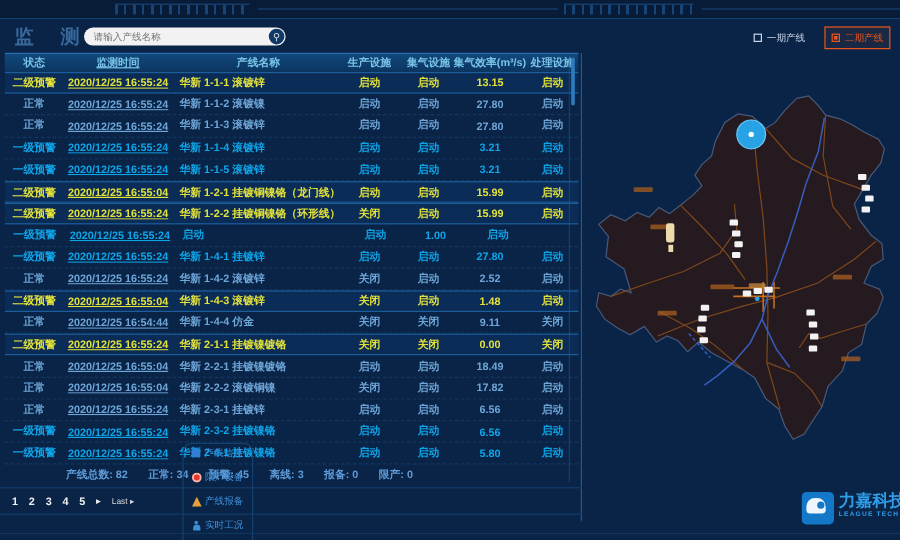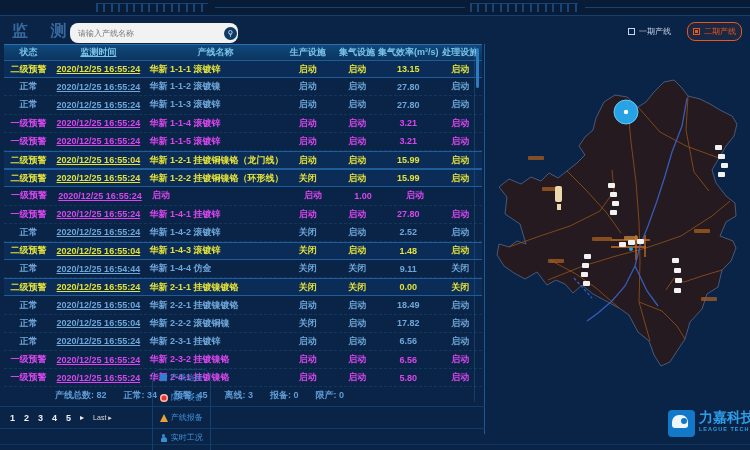--- a/index.html
+++ b/index.html
@@ -9,46 +9,46 @@
 
   
   .topband { position:absolute; left:0; top:0; width:750px; height:16px; background:#081c38; border-bottom:1px solid #15406e; }
   .meander { position:absolute; top:3px; height:9px; opacity:.85;
     background:repeating-linear-gradient(90deg,#1b4d82 0 2px,transparent 2px 7px,#1b4d82 7px 9px,transparent 9px 15px);
     border-top:1px solid #1b4d82; }
   .topline { position:absolute; top:7px; height:1px; background:#1b4d82; opacity:.8; }
 
   
   .page-title { position:absolute; left:12px; top:21px; font-size:16px; font-weight:bold; color:#38699c; letter-spacing:9px; }
-  .searchbox { position:absolute; left:70px; top:23px; width:168px; height:20px; background:#f2f2f2; border-radius:8px; display:flex; align-items:center; }
+  .searchbox { position:absolute; left:70px; top:23px; width:168px; height:15px; background:#f2f2f2; border-radius:8px; display:flex; align-items:center; }
   .searchbox input { flex:1; border:none; outline:none; background:transparent; font-size:8px; color:#444; padding-left:8px; font-family:inherit; }
   .search-btn { width:13px; height:13px; border-radius:50%; background:#0d3a66; margin-right:1px; color:#e8e8e8; font-size:8px; line-height:13px; text-align:center; cursor:pointer; }
   .filters { position:absolute; right:8px; top:22px; display:flex; gap:10px; align-items:center; }
   .filter { display:flex; align-items:center; gap:4px; font-size:8px; color:#c9d6e8; padding:3px 5px; border:1px solid transparent; cursor:pointer; }
   .filter .cb { width:7px; height:7px; border:1px solid currentColor; display:inline-block; position:relative; }
-  .filter.checked { color:#e8571d; border:1px solid #e8571d; border-radius:8px; background:rgba(232,87,29,.08); }
+  .filter.checked { color:#e8571d; border:1px solid #e8571d; border-radius:0; background:rgba(232,87,29,.08); }
   .filter.checked .cb::after { content:""; position:absolute; inset:1px; background:currentColor; }
 
   
   .tablewrap { position:absolute; left:4px; top:44px; width:478px; }
   .thead { display:flex; height:16px; align-items:center; background:linear-gradient(#11487c,#0b355f); border-top:1px solid #2a6fae; }
   .thead .th { font-size:9px; font-weight:bold; color:#79c4e8; text-align:center; }
   .tr { display:flex; height:18.2px; align-items:center; border-bottom:1px dashed #11375f; cursor:pointer; }
   .td,.th { overflow:hidden; white-space:nowrap; }
   .td { font-size:9px; font-weight:bold; text-align:center; }
   .td:nth-child(1),.th:nth-child(1){ width:50px; }
   .td:nth-child(2),.th:nth-child(2){ width:92px;text-decoration:underline; }
   .td:nth-child(3),.th:nth-child(3){ width:146px; }
   .tr .td:nth-child(3){ text-align:left; padding-left:6px; }
   .td:nth-child(4),.th:nth-child(4){ width:42px; }
   .td:nth-child(5),.th:nth-child(5){ width:42px;margin-left:8px; }
   .td:nth-child(6),.th:nth-child(6){ width:62px; }
   .td:nth-child(7),.th:nth-child(7){ width:44px; }
   .lv-n  { color:#6ea6d8; }
-  .lv-w1 { color:#d946ef; }
+  .lv-w1 { color:#0ea5e9; }
   .lv-w2 { color:#e3e23a; background:#0b2c57; border-top:1px solid #1d5e9a; border-bottom:1px solid #1d5e9a; }
 
   .vline { position:absolute; background:#1c5a94; width:1px; }
   .scroll-thumb { position:absolute; left:476px; top:48px; width:3px; height:40px; background:#2e7cc0; border-radius:2px; cursor:pointer; }
 
   
   .summary { position:absolute; left:55px; top:389px; display:flex; gap:17px; font-size:9px; font-weight:bold; color:#5f9bd6; }
 
   
   .toolbar { position:absolute; left:0; top:406px; width:485px; height:23px; border-top:1px solid #123d6a; border-bottom:1px solid #123d6a; display:flex; align-items:center; }

